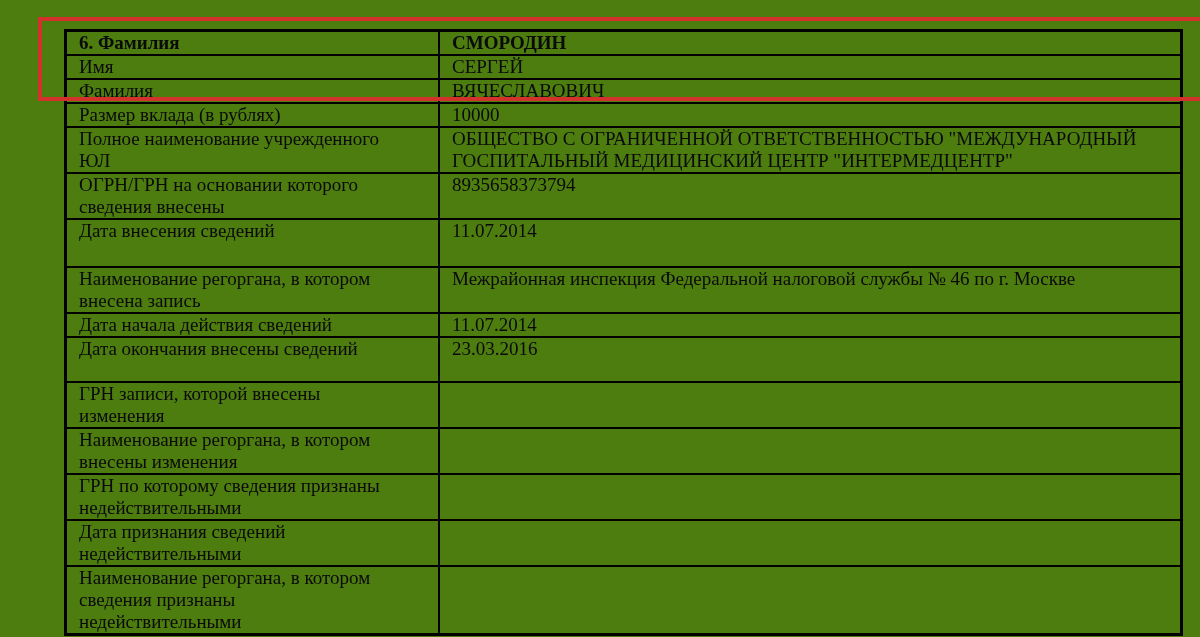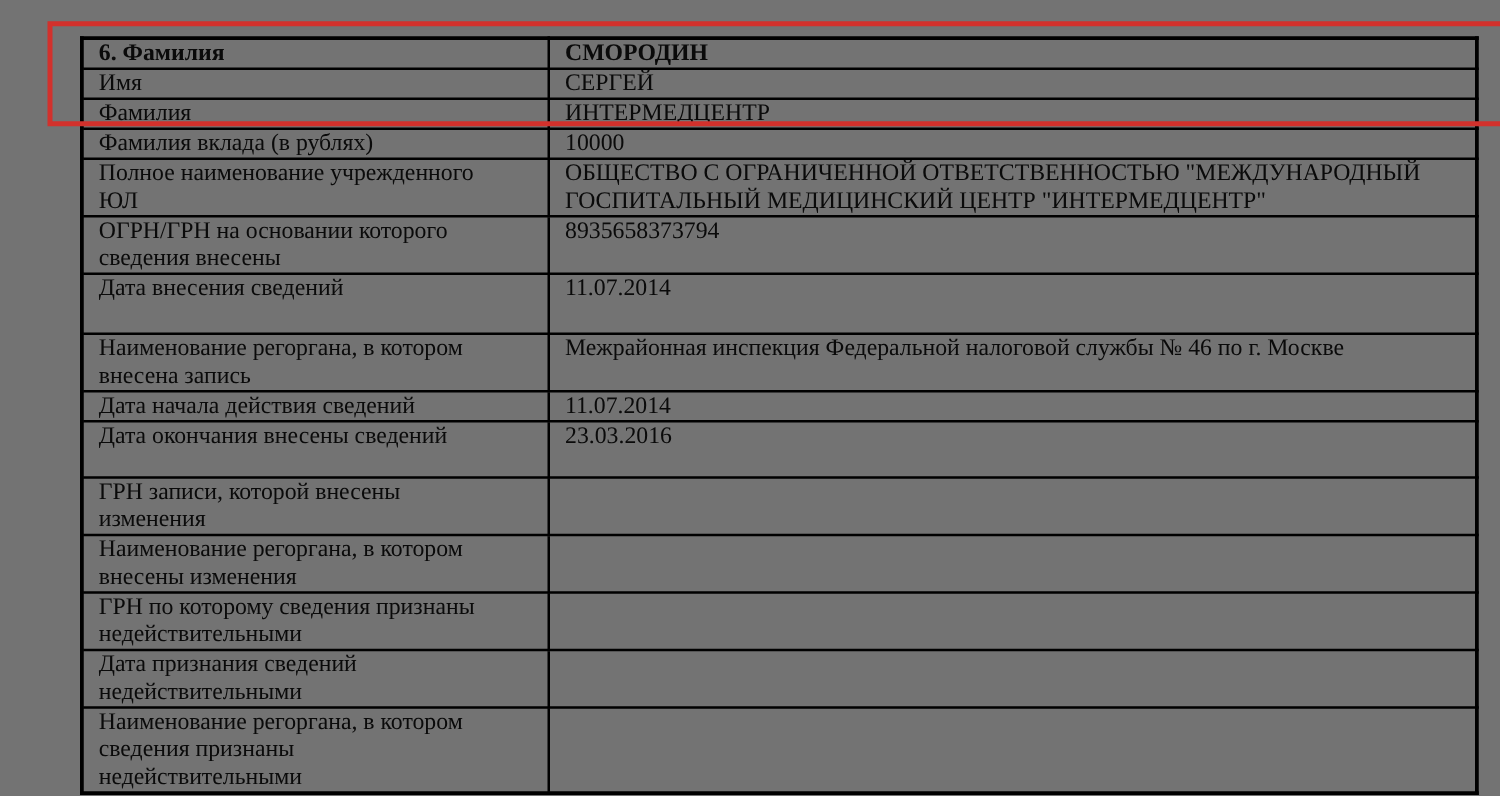--- a/index.html
+++ b/index.html
@@ -1,20 +1,20 @@
 <!DOCTYPE html>
 <html><head>
 <meta charset="utf-8">
 <style>
   html,body{margin:0;padding:0;background:#ffffff;}
   #screen{
     position:relative;
     width:1200px;height:637px;
     overflow:hidden;
-    background:#737373;
+    background:#4d7c0f;
     font-family:"Liberation Serif", serif;
     color:#0a0a0a;
   }
   table.registry{
     position:absolute;
     left:64px;top:29px;
     width:1119px;
     border-collapse:collapse;
     table-layout:fixed;
     border:3px solid #000;
@@ -71,24 +71,24 @@
         <tr class="hdr">
       <td class="lbl">6. Фамилия</td>
       <td class="val">СМОРОДИН</td>
     </tr>
     <tr>
       <td class="lbl">Имя</td>
       <td class="val">СЕРГЕЙ</td>
     </tr>
     <tr>
       <td class="lbl">Фамилия</td>
-      <td class="val">ИНТЕРМЕДЦЕНТР</td>
+      <td class="val">ВЯЧЕСЛАВОВИЧ</td>
     </tr>
     <tr>
-      <td class="lbl">Фамилия вклада (в рублях)</td>
+      <td class="lbl">Размер вклада (в рублях)</td>
       <td class="val">10000</td>
     </tr>
     <tr>
       <td class="lbl">Полное наименование учрежденного
 ЮЛ</td>
       <td class="val">ОБЩЕСТВО С ОГРАНИЧЕННОЙ ОТВЕТСТВЕННОСТЬЮ "МЕЖДУНАРОДНЫЙ
 ГОСПИТАЛЬНЫЙ МЕДИЦИНСКИЙ ЦЕНТР "ИНТЕРМЕДЦЕНТР"</td>
     </tr>
     <tr>
       <td class="lbl">ОГРН/ГРН на основании которого

